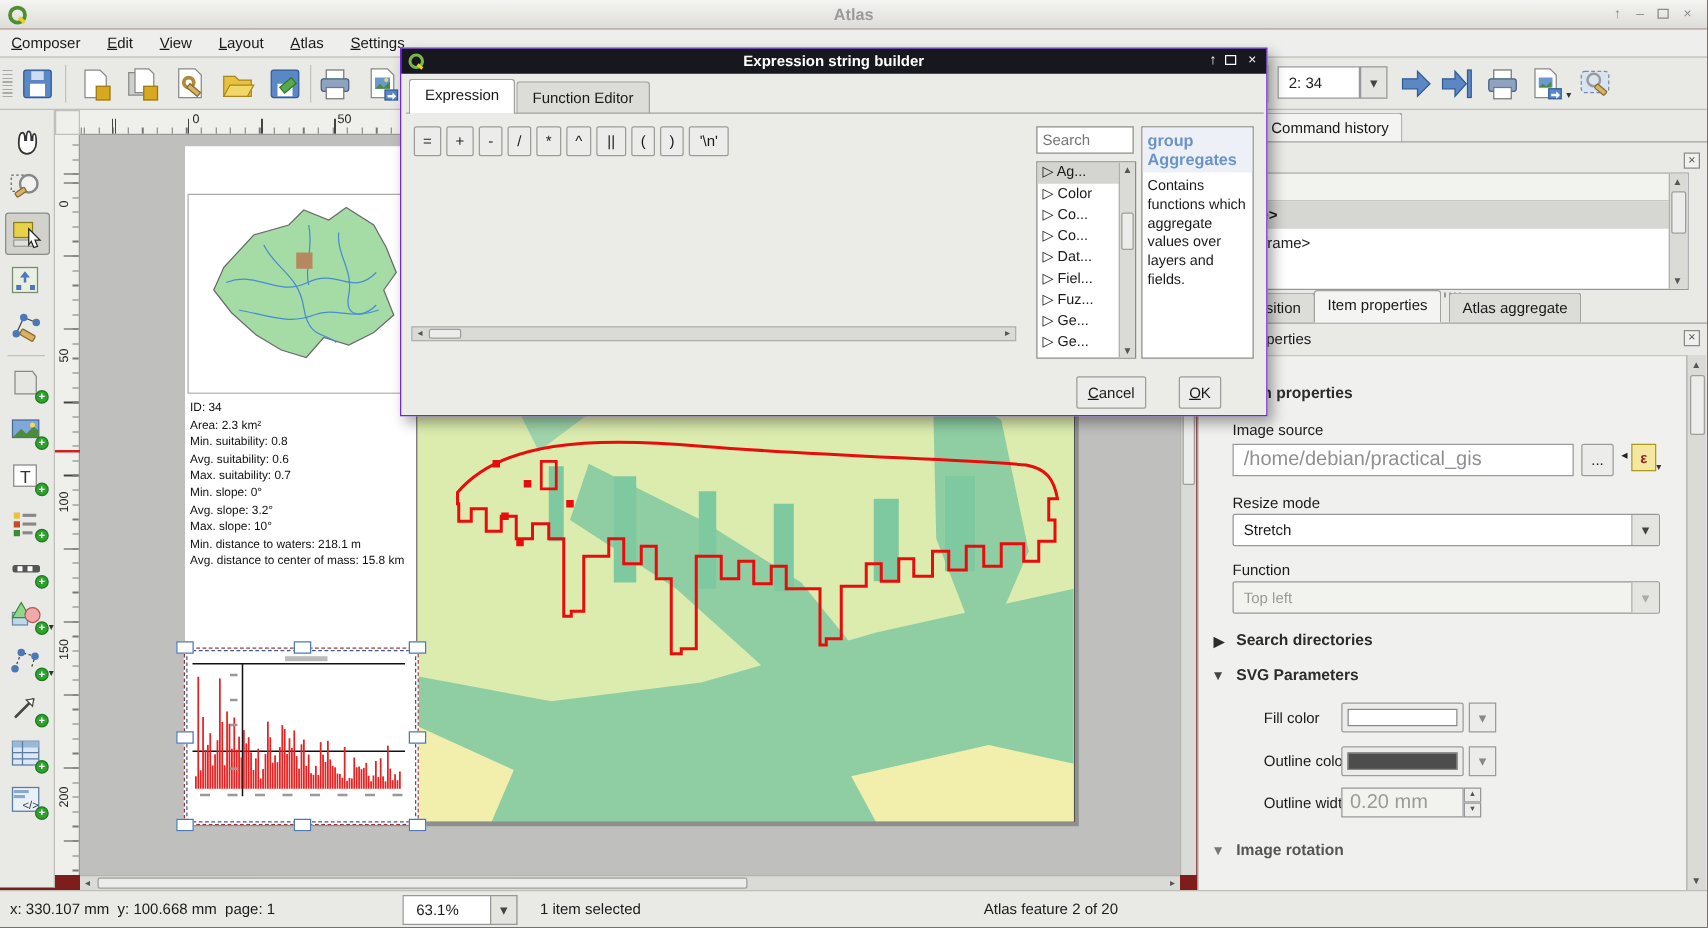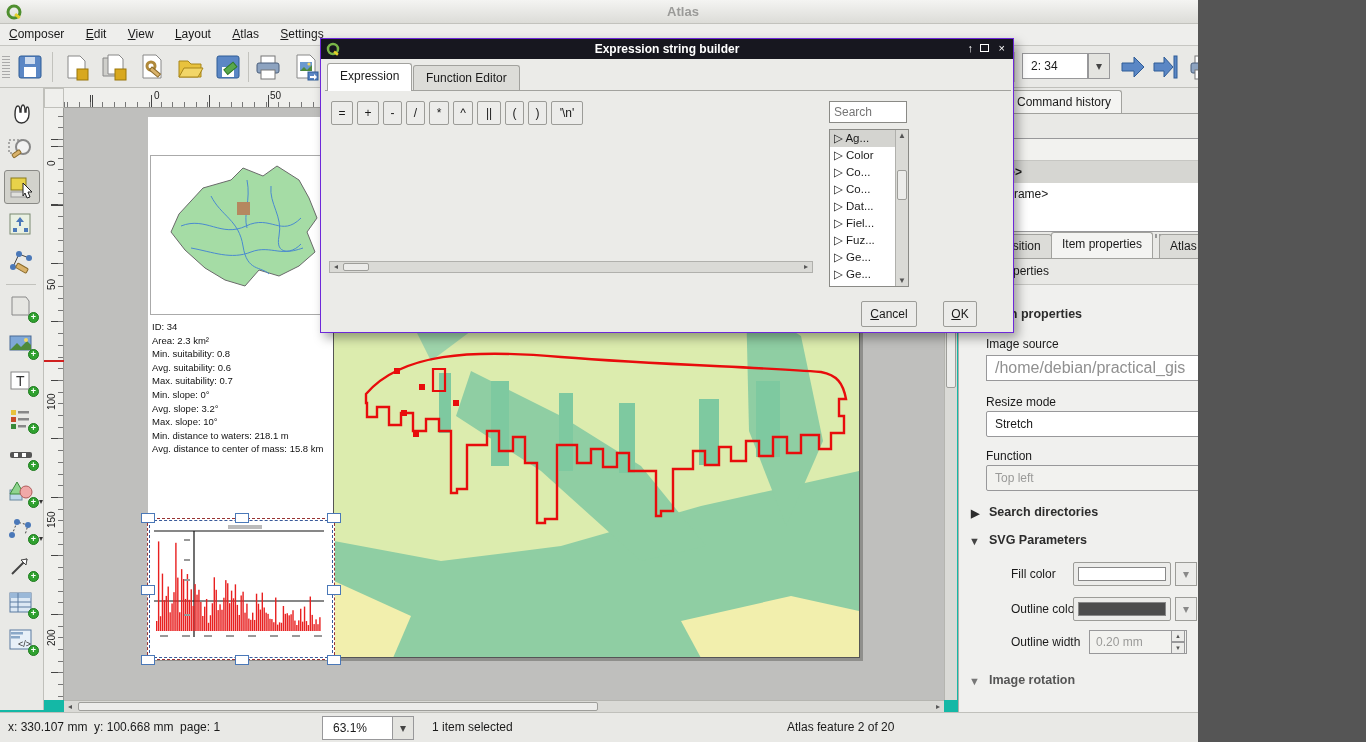--- a/index.html
+++ b/index.html
@@ -1,17 +1,17 @@
 <!DOCTYPE html>
 <html><head>
 <meta charset="utf-8">
 <style>
   html,body{margin:0;padding:0;background:#555;}
   *{box-sizing:border-box;font-family:"Liberation Sans",sans-serif;}
-  .app{position:relative;width:1198px;height:742px;background:#14b8a6;overflow:hidden;font-size:12px;color:#1a1a1a;}
+  .app{position:relative;width:1366px;height:742px;background:#7f1d1d;overflow:hidden;font-size:12px;color:#1a1a1a;}
   .a{position:absolute;}
   
   .titlebar{left:0;top:0;width:1366px;height:24px;background:linear-gradient(#f4f4f2,#dcdcd8);border-bottom:1px solid #c2c2bd;}
   .win-title{left:0;top:4px;width:1366px;text-align:center;font-weight:bold;color:#9a9a98;font-size:13px;}
   .winbtn{top:5px;width:16px;height:14px;color:#8a8a88;font-size:11px;text-align:center;line-height:13px;}
   .menubar{left:0;top:24px;width:1366px;height:22px;background:#eeeeec;border-bottom:1px solid #c6c6c2;}
   .menu-item{display:inline-block;padding:3px 9px;}
   .menu-item::first-letter{text-decoration:underline;}
   .toolbar-top{left:0;top:46px;width:1366px;height:42px;background:#e9e9e6;border-bottom:1px solid #c0c0bb;}
   .tb{position:absolute;top:5px;width:32px;height:32px;border:1px solid transparent;border-radius:3px;}
@@ -75,21 +75,21 @@
   .irow.sel{background:#d6d6d2;font-weight:bold;}
   .ilist-sb{position:absolute;right:0;top:0;width:15px;height:92px;background:#dadad6;border-left:1px solid #b0b0ac;}
   .plabel{font-size:12px;color:#1a1a1a;}
   .combo{position:absolute;height:26px;background:#fff;border:1px solid #98989a;border-radius:2px;font-size:12px;line-height:24px;padding-left:8px;}
   .combo .ar{position:absolute;right:0;top:0;width:22px;height:100%;background:#e4e4e0;border-left:1px solid #b0b0ac;text-align:center;color:#444;}
   .combo.dis{background:#f2f2ef;color:#9a9a98;}
   .combo.dis .ar{color:#aaa;}
   .grph{font-weight:bold;font-size:12.5px;color:#2c2c2c;}
   .swbtn{position:absolute;height:24px;background:#ececea;border:1px solid #9c9c98;border-radius:2px;}
   .sw{position:absolute;left:4px;top:4px;right:4px;bottom:4px;border:1px solid #888;}
-  .spin{position:absolute;height:24px;background:#f2f2ef;border:1px solid #98989a;color:#9a9a98;font-size:12px;line-height:22px;padding-left:6px;margin-left:16px;}
+  .spin{position:absolute;height:24px;background:#f2f2ef;border:1px solid #98989a;color:#9a9a98;font-size:16px;line-height:22px;padding-left:6px;}
   
   .sel-item{border:1px dashed #993333;outline:1px dashed #3a5a9a;outline-offset:-3px;}
   .hdl{position:absolute;width:14px;height:10px;background:#fff;border:1px solid #4a78b8;}
   
   .statusbar{left:0;top:712px;width:1366px;height:30px;background:#e9e9e6;border-top:1px solid #c0c0bb;font-size:12px;}
   .sb-combo{position:absolute;left:322px;top:3px;width:92px;height:24px;background:#fff;border:1px solid #98989a;line-height:22px;padding-left:10px;}
   input{outline:none;}
 </style>
 </head>
 <body>
@@ -613,20 +613,24 @@
       <div class="trow"><span>▷</span> <span>Fiel...</span></div>
       <div class="trow"><span>▷</span> <span>Fuz...</span></div>
       <div class="trow"><span>▷</span> <span>Ge...</span></div>
       <div class="trow"><span>▷</span> <span>Ge...</span></div>
       <div class="tree-sb">
         <span class="scr-ar" style="left:0;top:0;width:12px">▲</span>
         <span class="thumb" style="left:1px;top:40px;width:10px;height:30px"></span>
         <span class="scr-ar" style="left:0;bottom:0;width:12px">▼</span>
       </div>
     </div>
+    <div class="help">
+      <div class="hd"><span>group</span><br><span>Aggregates</span></div>
+      <div class="bd">Contains functions which aggregate values over layers and fields.</div>
+    </div>
 
     <span class="dbtn" style="right:96px;width:56px">Cancel</span>
     <span class="dbtn" style="right:36px;width:34px">OK</span>
   </div>
 
   <div class="a statusbar">
     <span class="a" style="left:8px;top:7px;white-space:pre">x: 330.107 mm  y: 100.668 mm  page: 1</span>
     <span class="sb-combo"><span>63.1%</span></span>
     <span class="a" style="left:392px;top:3px;width:22px;height:24px;background:#e4e4e0;border:1px solid #98989a;text-align:center;line-height:22px;color:#444">▾</span>
     <span class="a" style="left:432px;top:7px">1 item selected</span>

